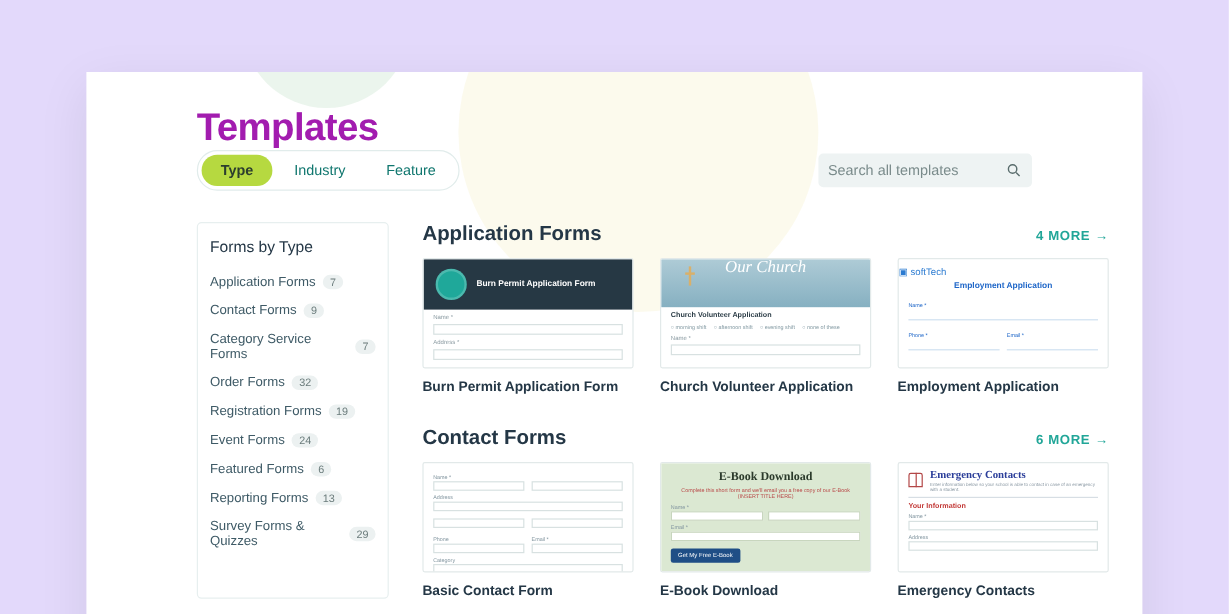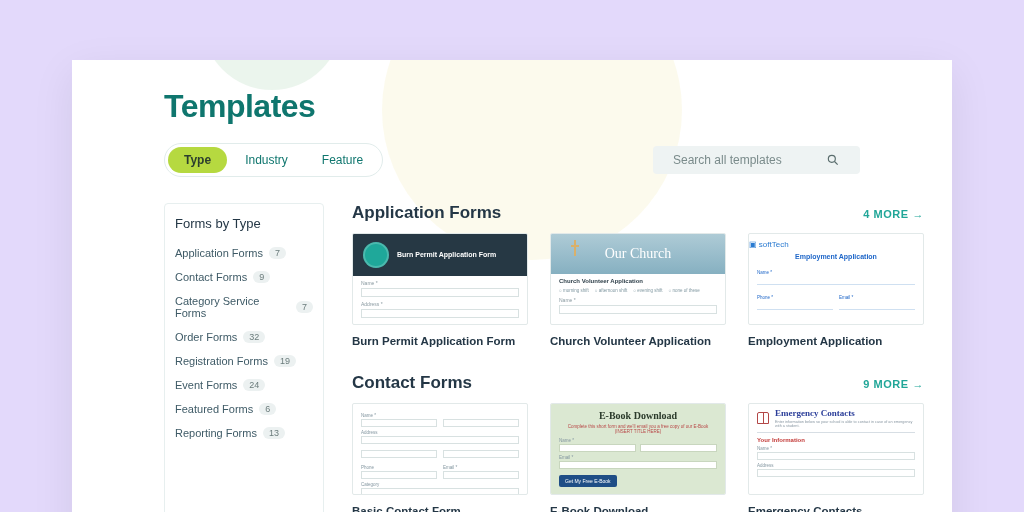--- a/index.html
+++ b/index.html
@@ -34,23 +34,22 @@
     top: -110px; left: 130px;
     width: 140px; height: 140px;
     border-radius: 50%;
     background: #d8ecdb;
     opacity: .5;
   }
   .content { position: relative; z-index: 2; }
   h1.page-title {
     font-size: 32px;
     font-weight: 800;
-    color: #0f766e;
+    color: #a21caf;
     letter-spacing: -.5px;
-    margin-bottom: 18px;
   }
   .header-row {
     display: flex;
     justify-content: space-between;
     align-items: center;
     margin-bottom: 26px;
   }
   .tabs-pill {
     display: inline-flex;
     align-items: center;
@@ -70,22 +69,22 @@
   .tab.active {
     background: #b6d940;
     color: #2c3e2e;
     font-weight: 600;
   }
   .search-wrap {
     display: flex;
     align-items: center;
     background: #eef3f3;
     border-radius: 4px;
-    padding: 7px 20px;
-    width: 207px;
+    padding: 7px 8px;
+    width: 178px;
     justify-content: space-between;
   }
   .search-wrap span.ph {
     font-size: 12px;
     color: #7a8b8b;
   }
   .search-icon svg { display:block; }
   .body-row { display: flex; gap: 28px; }
   .sidebar {
     width: 160px;
@@ -169,22 +168,23 @@
     background:#1fa89a; box-shadow:inset 0 0 0 2px #fff3;
   }
   .t-burn-title { color:#fff; font-size:7px; font-weight:700; line-height:1.2; }
   .t-field-lbl { font-size:5px; color:#8a9aa1; margin:4px 8px 2px; }
   .t-field-box { height:9px; margin:0 8px; border:1px solid #d8e1e1; }
 
   .t-church-head {
     height:40px;
     background:linear-gradient(#aecbd6,#86b0c1);
     color:#fff; font-family:Georgia,serif; font-size:14px; text-align:center;
-    display:flex; align-items:center; justify-content:center;
+    display:flex; align-items:flex-start; justify-content:center;
     position:relative;
+    font-style:italic;
   }
   .t-cross{position:absolute;left:20px;top:6px;width:8px;height:16px;}
   .t-cross:before,.t-cross:after{content:"";position:absolute;background:#d9b06a;}
   .t-cross:before{left:3px;top:0;width:2px;height:16px;}
   .t-cross:after{left:0;top:5px;width:8px;height:2px;}
   .t-church-sub{font-size:6px;color:#2d3e48;font-weight:600;margin:4px 8px;}
   .t-church-radios{display:flex;gap:6px;margin:0 8px;font-size:4.5px;color:#8198a1;}
   .t-church-radios span:before{content:"○ ";}
 
   .t-soft-logo{color:#2b7bd1;font-weight:400;font-size:8px;text-align:left;margin-top:6px;}
@@ -271,20 +271,24 @@
             <span class="count-badge">24</span>
           </div>
         <div class="sidebar-item">
             <span>Featured Forms</span>
             <span class="count-badge">6</span>
           </div>
         <div class="sidebar-item">
             <span>Reporting Forms</span>
             <span class="count-badge">13</span>
           </div>
+        <div class="sidebar-item">
+            <span>Survey Forms &amp; Quizzes</span>
+            <span class="count-badge">29</span>
+          </div>
       </aside>
 
       <main class="main">
 
         <div class="section-head">
           <h2>Application Forms</h2>
           <a class="more-link">
             <span>4 MORE</span>
             <span>→</span>
           </a>
@@ -346,21 +350,21 @@
             </div>
             <div class="card-title">Employment Application</div>
           </div>
         </div>
 
         <div class="section-gap"></div>
 
         <div class="section-head">
           <h2>Contact Forms</h2>
           <a class="more-link">
-            <span>9 MORE</span>
+            <span>6 MORE</span>
             <span>→</span>
           </a>
         </div>
         <div class="cards-row">
           <div class="card">
             <div class="thumb t-basic">
               <div class="t-b-lbl">Name *</div>
               <div class="row">
                   <div class="c">
                     <div class="t-b-box"></div>

